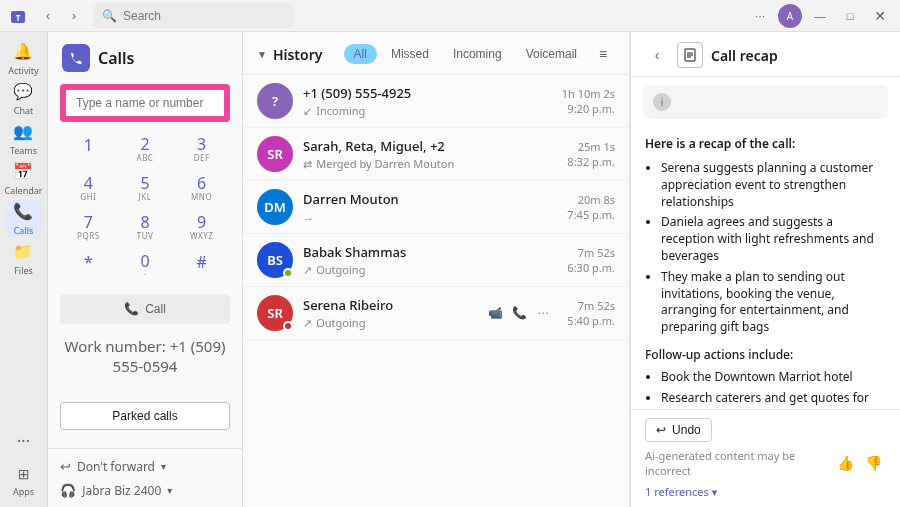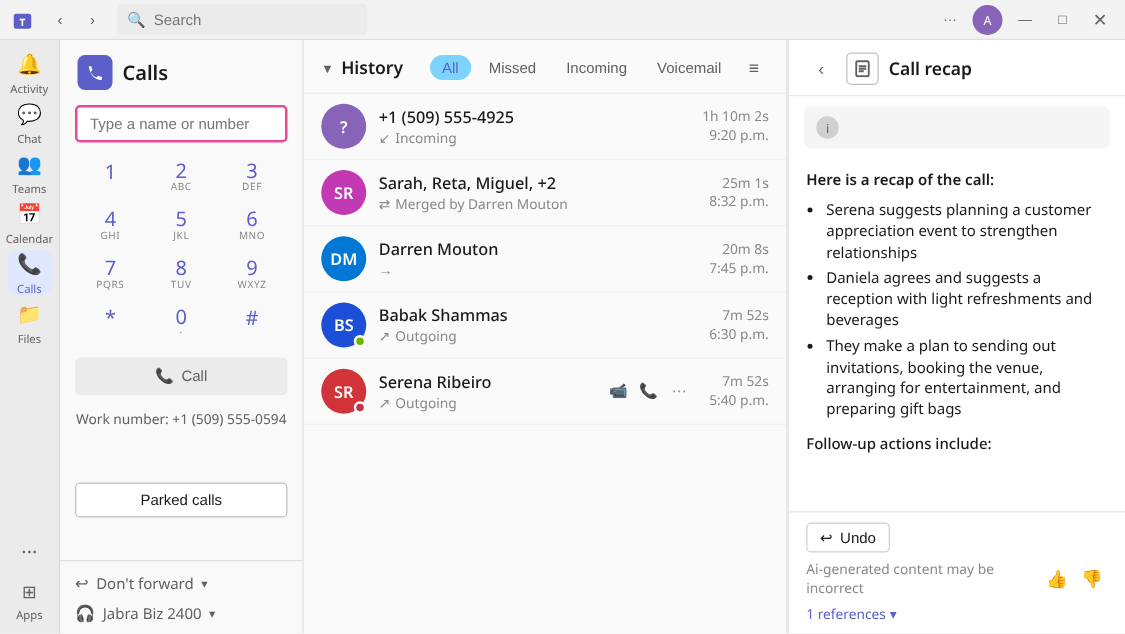--- a/index.html
+++ b/index.html
@@ -169,21 +169,21 @@
       justify-content: center;
     }
     .calls-title {
       font-size: 16px;
       font-weight: 600;
       color: #1a1a1a;
     }
     .dialpad-input {
       margin: 4px 12px 8px;
       padding: 6px 10px;
-      border: 2px solid #ec4899;
+      border: 6px solid #ec4899;
       border-radius: 4px;
       background: white;
       font-size: 12px;
       color: #616161;
       outline: none;
       width: calc(100% - 24px);
     }
     .dialpad-grid {
       display: grid;
       grid-template-columns: repeat(3, 1fr);
@@ -221,21 +221,21 @@
       display: flex;
       align-items: center;
       justify-content: center;
       gap: 6px;
       cursor: pointer;
       color: #616161;
       font-size: 12px;
       width: calc(100% - 24px);
     }
     .work-number {
-      font-size: 11px;
+      font-size: 15px;
       color: #616161;
       padding: 4px 12px 8px;
       text-align: center;
     }
     .parked-calls-btn {
       margin: 8px 12px;
       border: 1px solid #c0c0c0;
       border-radius: 4px;
       padding: 6px 12px;
       background: white;
@@ -852,20 +852,24 @@
     </div>
 
     <div class="recap-content">
       <div class="recap-intro">Here is a recap of the call:</div>
       <ul class="recap-list" id="recap-points">
       <li>Serena suggests planning a customer appreciation event to strengthen relationships</li>
           <li>Daniela agrees and suggests a reception with light refreshments and beverages</li>
           <li>They make a plan to sending out invitations, booking the venue, arranging for entertainment, and preparing gift bags</li>
         </ul>
       <div class="recap-followup">Follow-up actions include:</div>
+      <ul class="recap-list" id="recap-followup">
+      <li>Book the Downtown Marriot hotel</li>
+          <li>Research caterers and get quotes for the event</li>
+        </ul>
     </div>
 
     <div class="recap-footer">
       <button class="undo-btn">
         <span>↩</span>
         <span>Undo</span>
       </button>
       <div class="recap-actions">
         <span class="ai-notice">Ai-generated content may be incorrect</span>
         <div class="feedback-btns">

